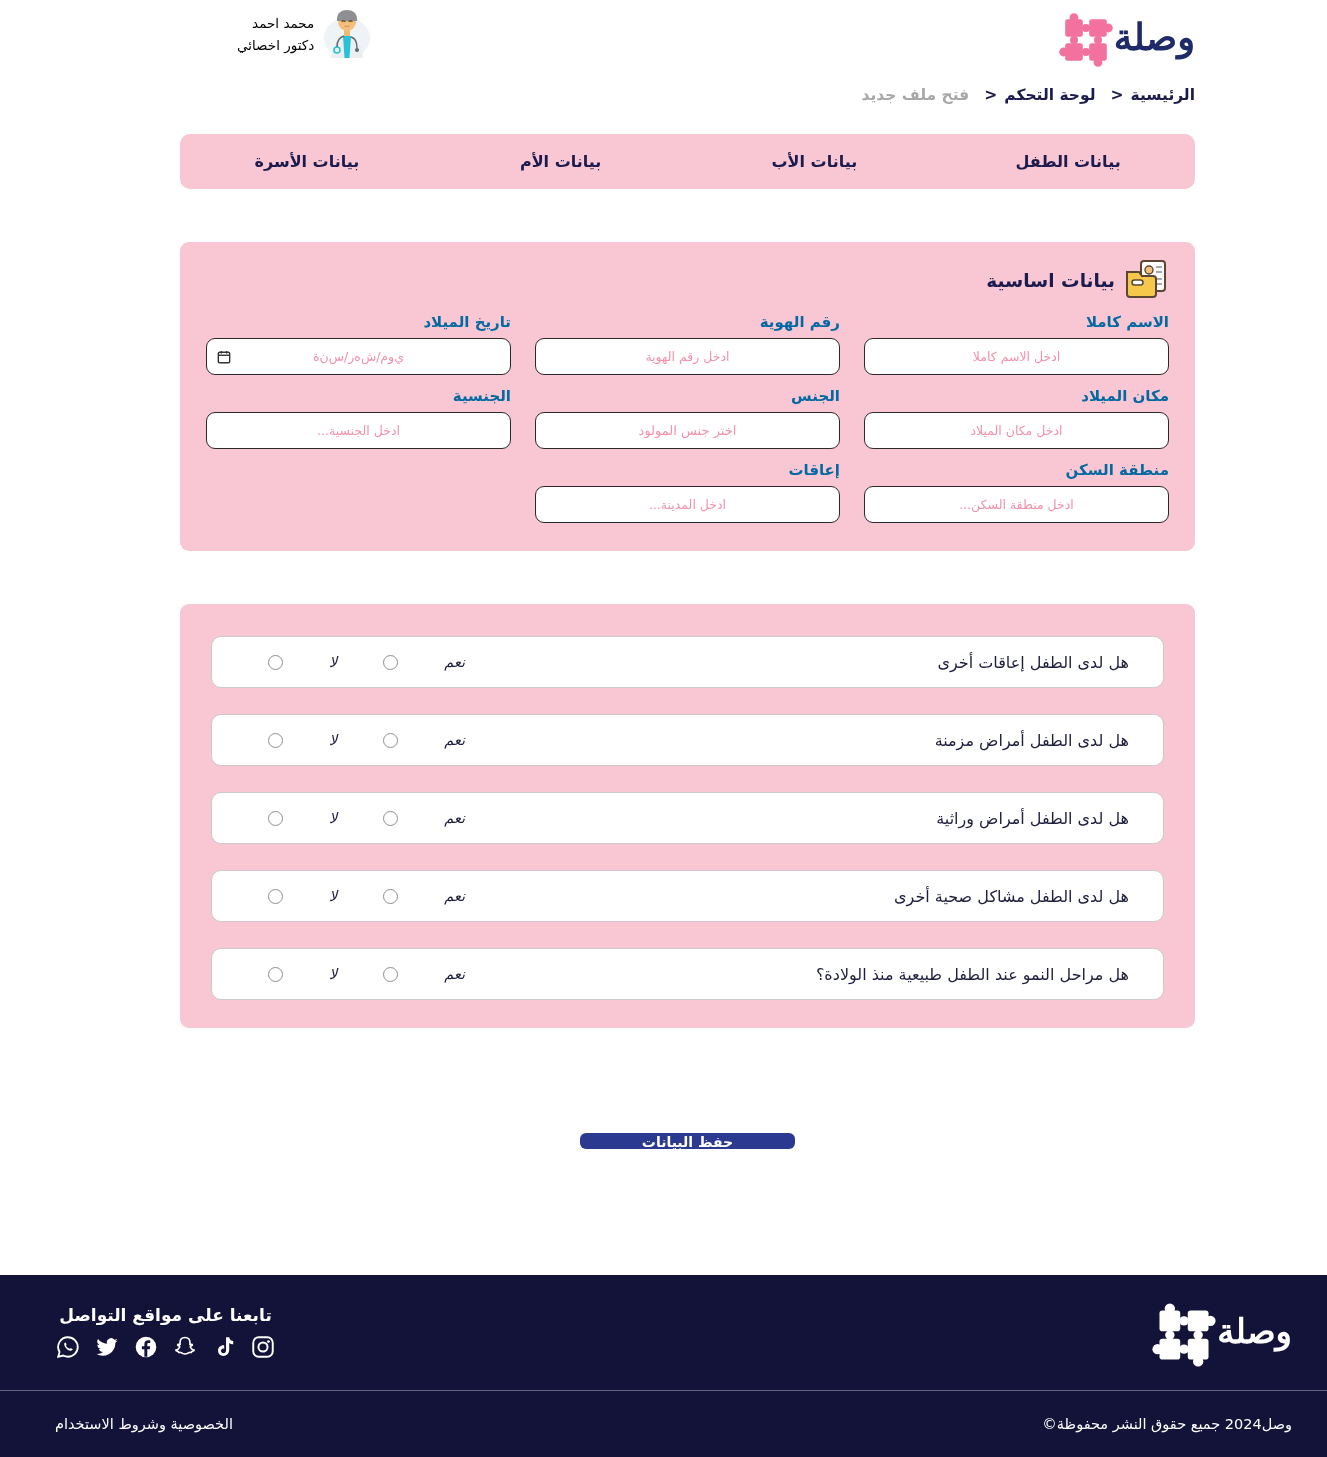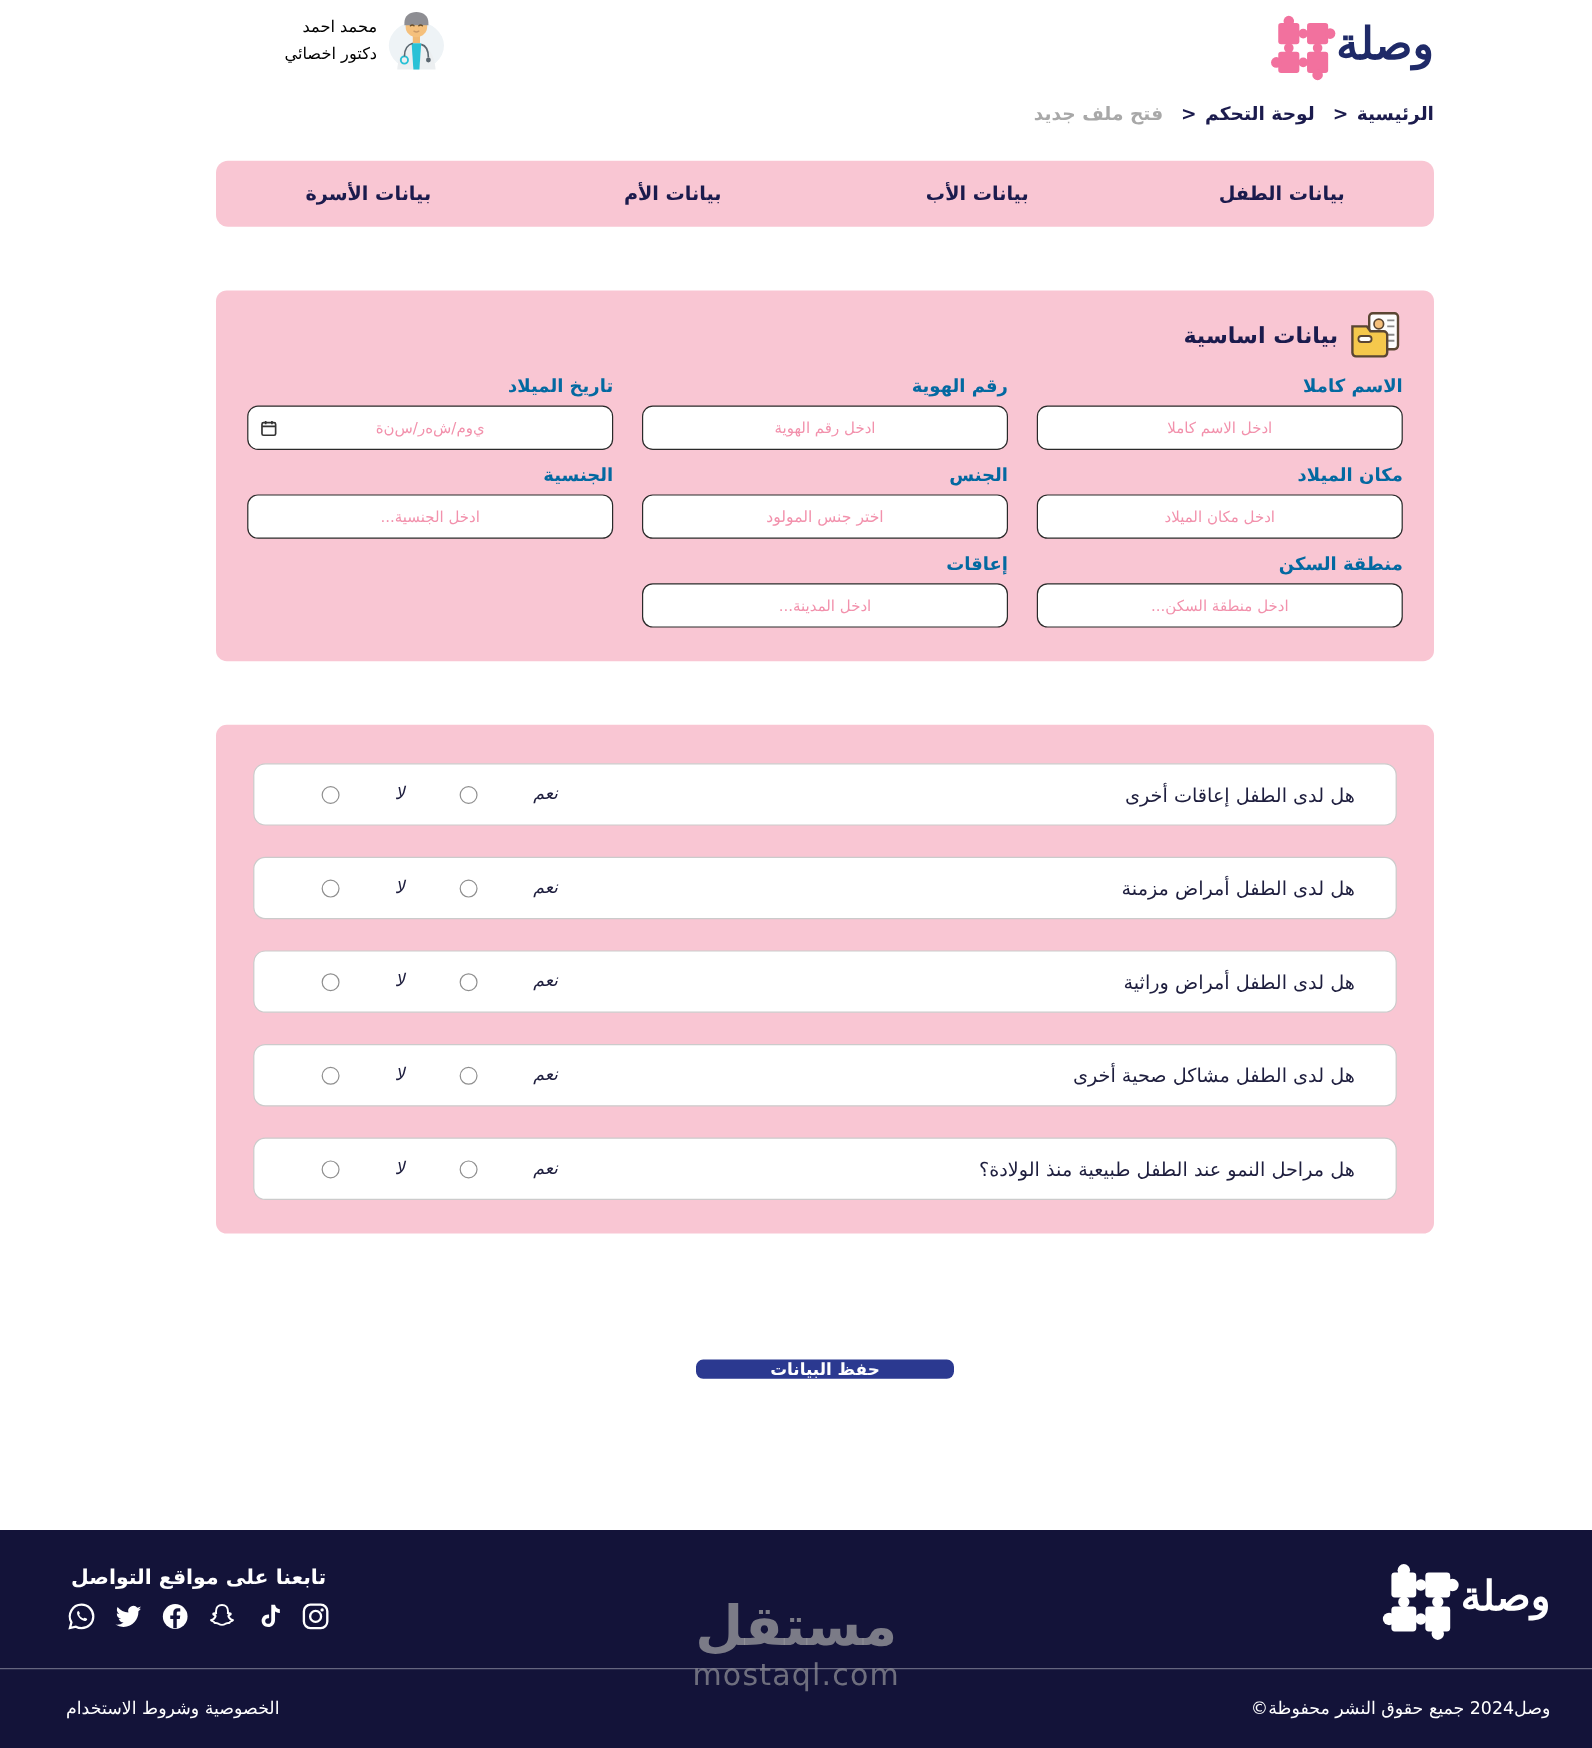--- a/index.html
+++ b/index.html
@@ -321,18 +321,14 @@
         </div>
       </div>
     </div>
 
     <div class="footer-bottom">
       <span>وصل2024 جميع حقوق النشر محفوظة©</span>
       <span class="privacy-link">الخصوصية وشروط الاستخدام</span>
     </div>
   </footer>
 
-  <div class="watermark">
-    <div class="w1">مستقل</div>
-    <div class="w2" dir="ltr">mostaql.com</div>
-  </div>
 
 </div>
 
 </body></html>

